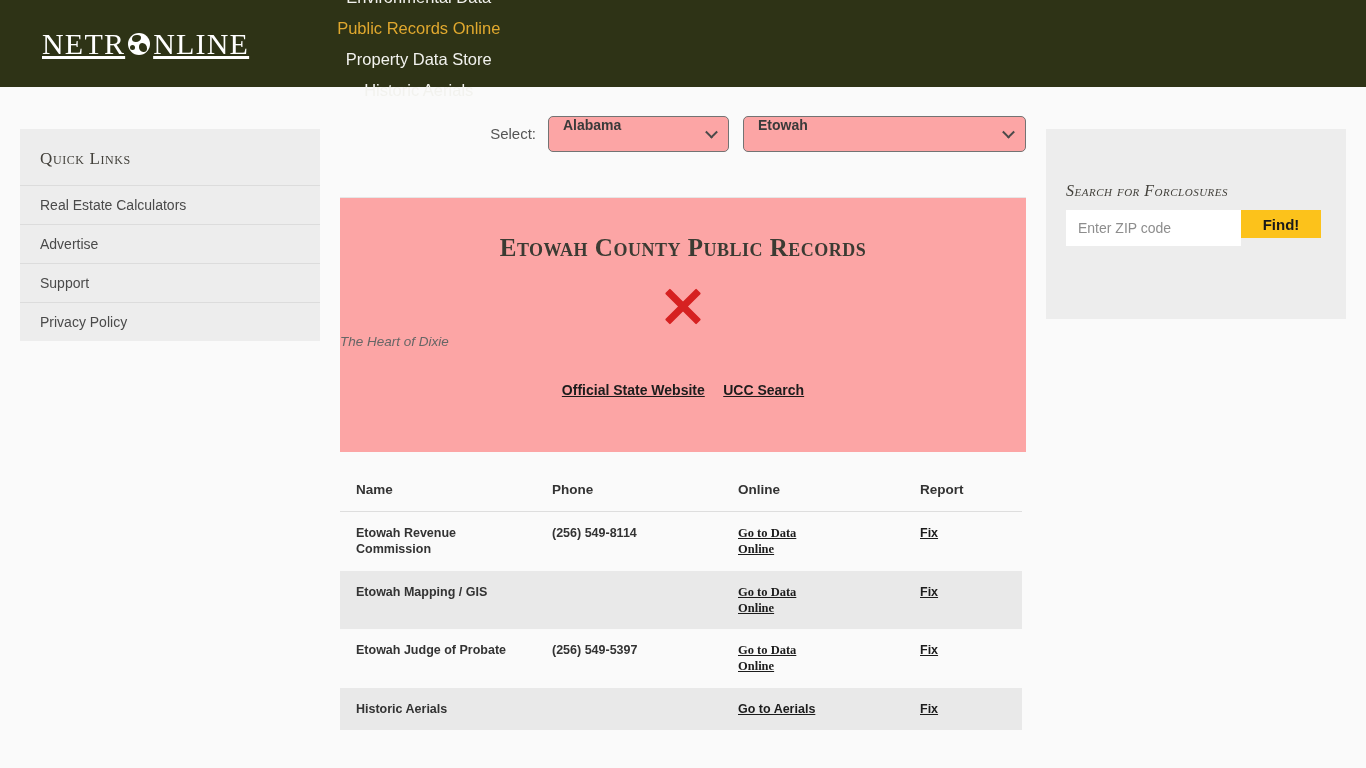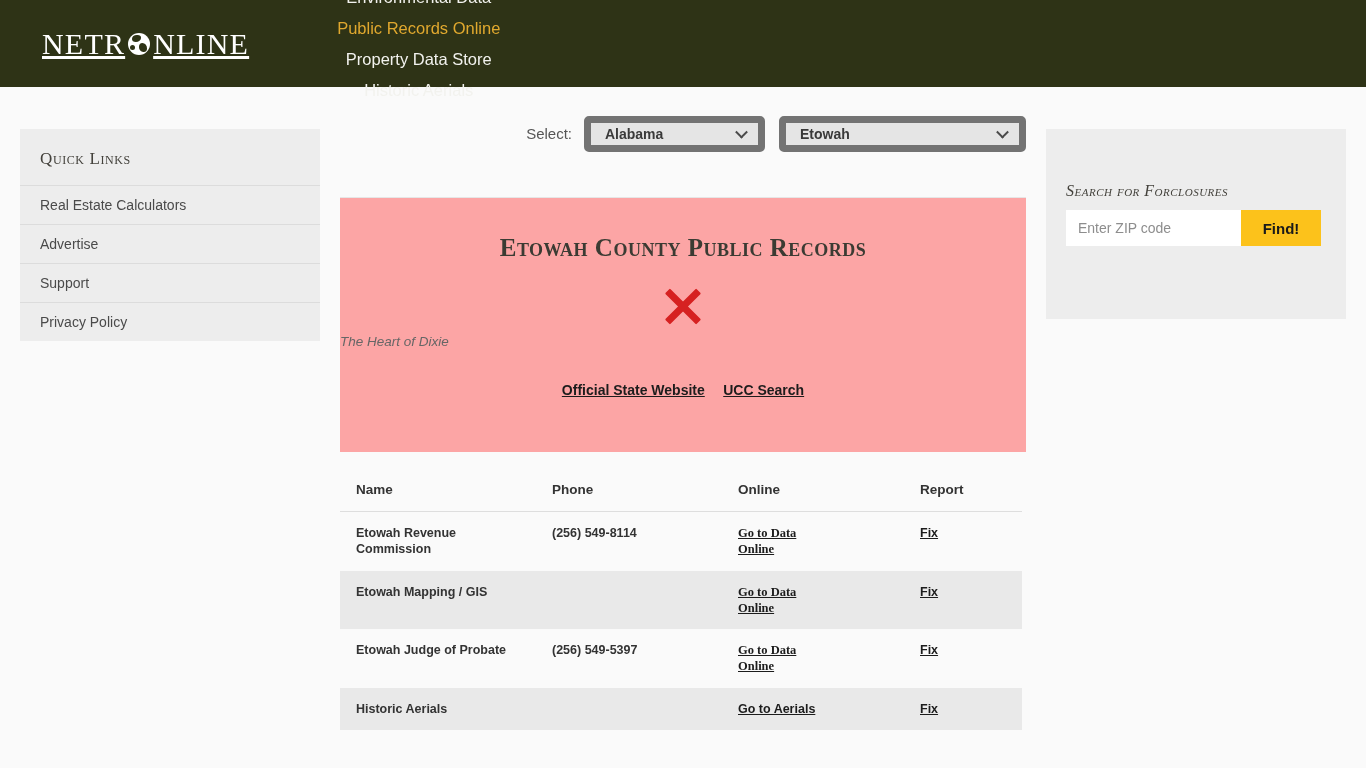--- a/index.html
+++ b/index.html
@@ -126,34 +126,33 @@
     height: 110px;
     padding-bottom: 17px;
   }
   .selector-label {
     font-size: 15px;
     color: #555;
     margin-right: -2px;
   }
   .sel {
     position: relative;
-    background: #e5e5e5;
-    border: 7px solid #737373;
+    background: #fca5a5;
+    border: 1px solid #737373;
     border-radius: 5px;
     height: 36px;
     display: flex;
-    align-items: center;
     padding: 0 14px;
     font-size: 14px;
     font-weight: bold;
     color: #3a3a3a;
     cursor: pointer;
   }
   .sel.state { width: 181px; }
-  .sel.county { width: 247px; }
+  .sel.county { width: 283px; }
   .sel .caret {
     position: absolute;
     right: 12px;
     top: 50%;
     width: 9px; height: 9px;
     border-right: 2px solid #4a4a4a;
     border-bottom: 2px solid #4a4a4a;
     transform: translateY(-70%) rotate(45deg);
   }
 
@@ -273,21 +272,21 @@
     background: #ffffff;
     padding: 0 12px;
     font-family: "Liberation Sans", sans-serif;
     font-size: 14px;
     color: #333;
     outline: none;
   }
   .zip-input::placeholder { color: #8d8d8d; }
   .find-btn {
     width: 80px;
-    height: 36px;
+    height: 28px;
     border: none;
     background: #fcc21b;
     font-family: "Liberation Sans", sans-serif;
     font-size: 15px;
     font-weight: bold;
     color: #1a1a1a;
     cursor: pointer;
   }
 </style>
 </head>

